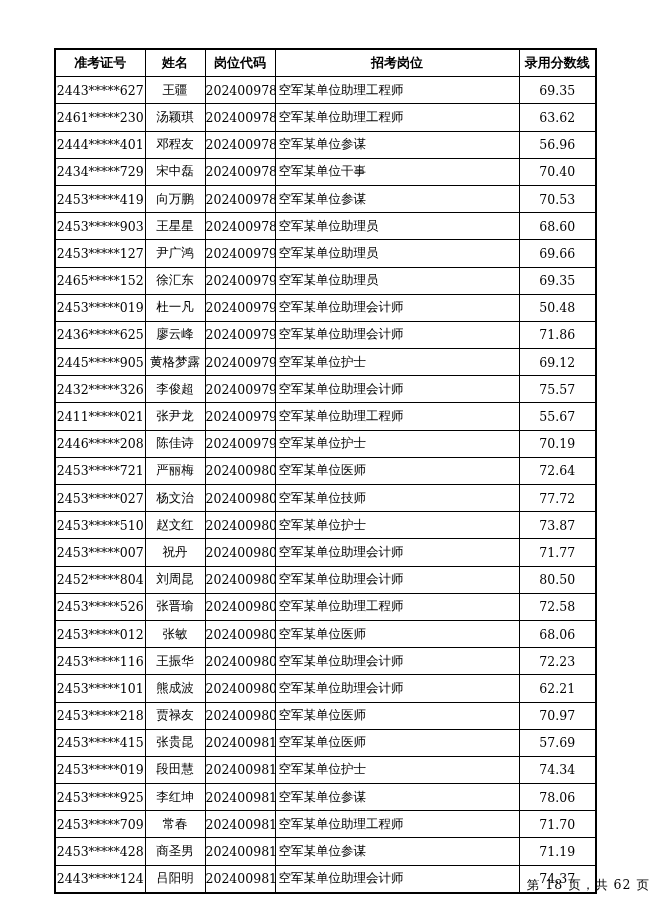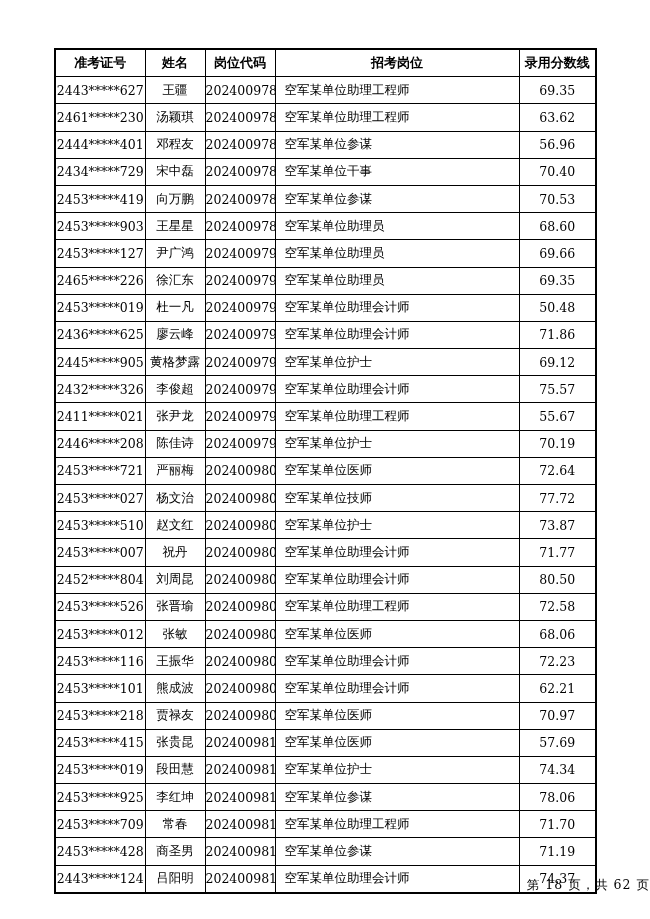--- a/index.html
+++ b/index.html
@@ -39,21 +39,21 @@
     font-family: "Liberation Sans", "DejaVu Sans", sans-serif;
     font-weight: bold;
     font-size: 13px;
   }
   .score-table td {
     font-size: 12.5px;
     font-weight: normal;
   }
   .score-table td.col-job {
     text-align: left;
-    padding-left: 9px;
+    padding-left: 3px;
   }
   col.c1 { width: 90px; }
   col.c2 { width: 60px; }
   col.c3 { width: 70px; }
   col.c4 { width: 244px; }
   col.c5 { width: 77px; }
   .page-footer {
     position: absolute;
     left: 0;
     top: 877px;
@@ -129,21 +129,21 @@
           <td>68.60</td>
         </tr>
         <tr>
           <td>2453*****127</td>
           <td>尹广鸿</td>
           <td>2024009790</td>
           <td class="col-job">空军某单位助理员</td>
           <td>69.66</td>
         </tr>
         <tr>
-          <td>2465*****226</td>
+          <td>2465*****152</td>
           <td>徐汇东</td>
           <td>2024009791</td>
           <td class="col-job">空军某单位助理员</td>
           <td>69.35</td>
         </tr>
         <tr>
           <td>2453*****019</td>
           <td>杜一凡</td>
           <td>2024009792</td>
           <td class="col-job">空军某单位助理会计师</td>

